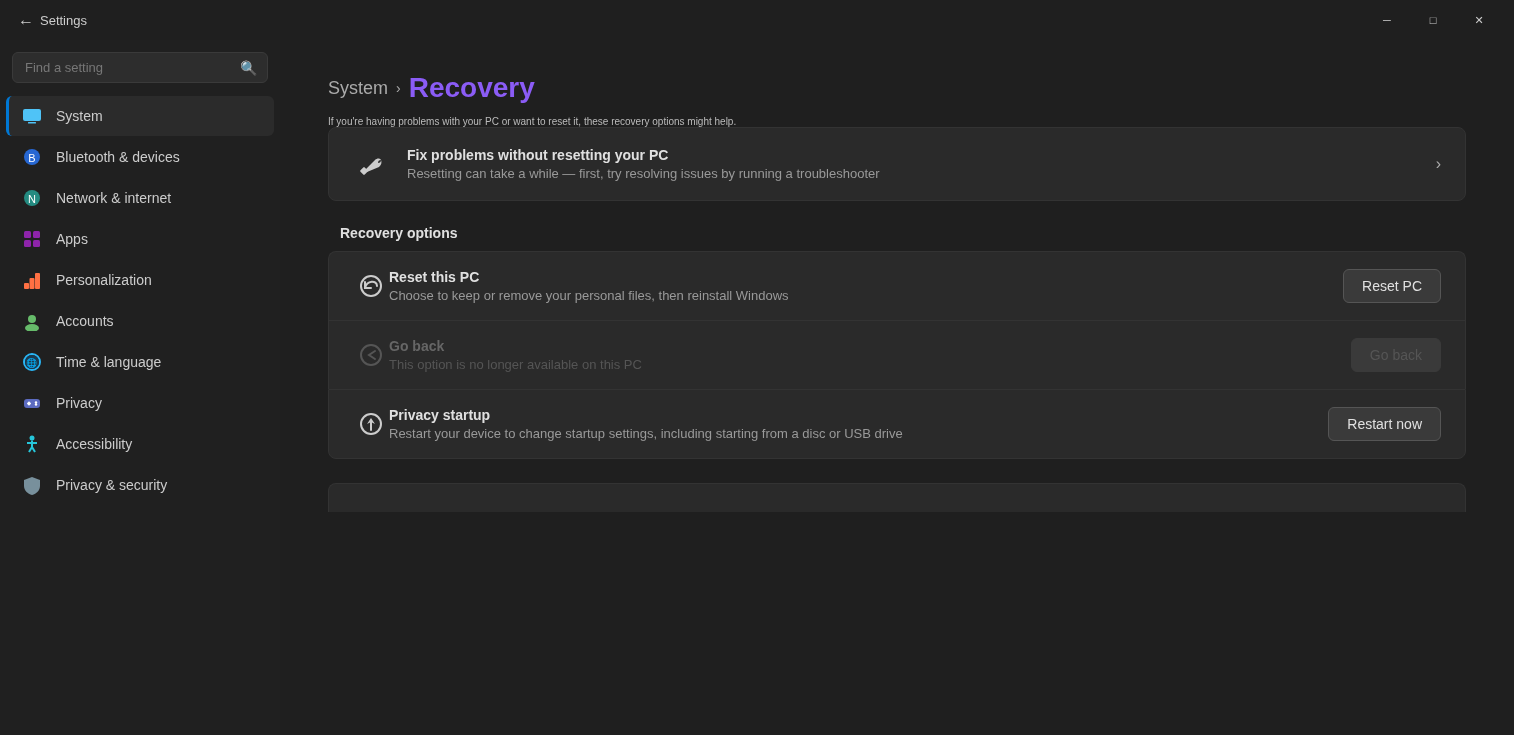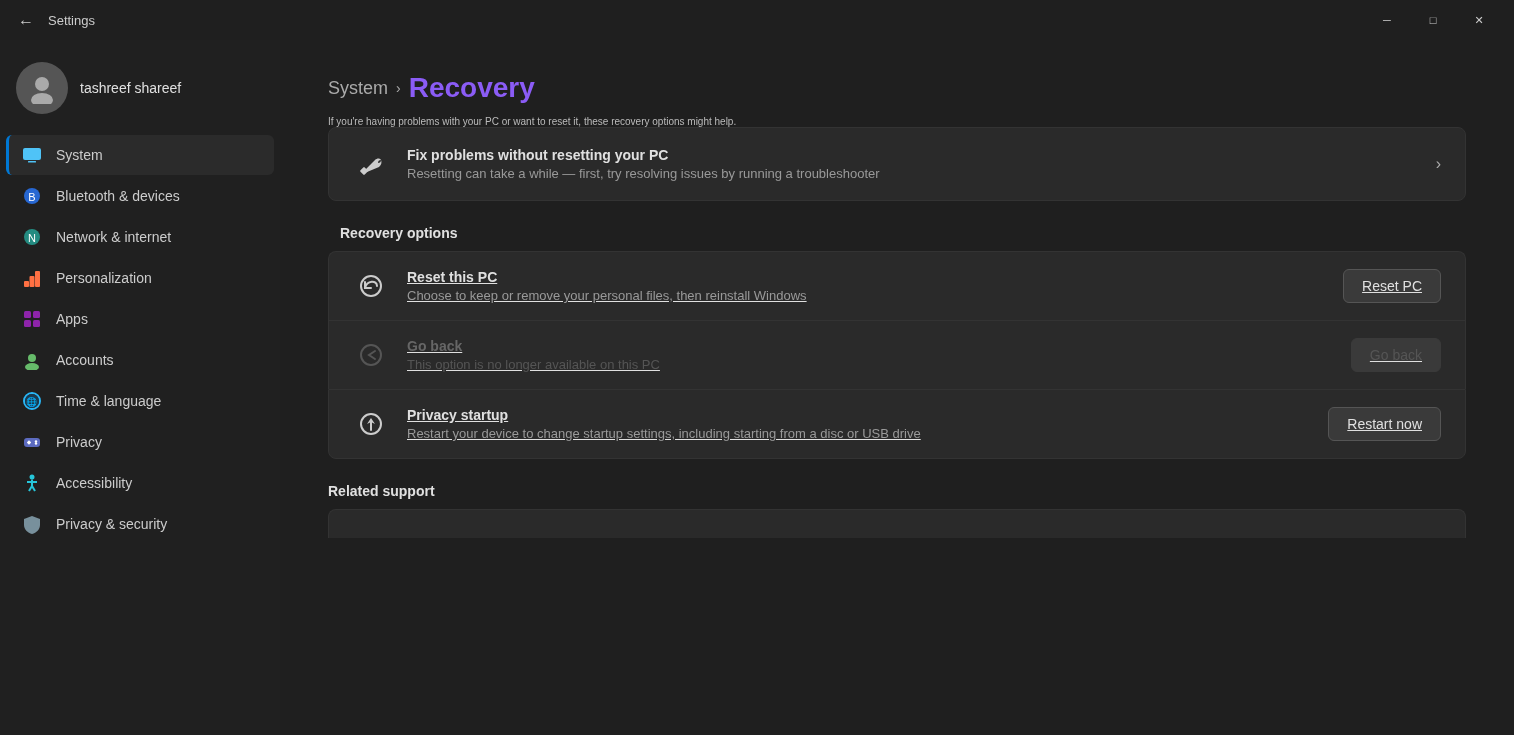--- a/index.html
+++ b/index.html
@@ -37,21 +37,20 @@
       display: flex;
       align-items: center;
       justify-content: center;
       border-radius: 4px;
       cursor: pointer;
       color: #ccc;
       font-size: 16px;
     }
 
     .title-bar-title {
-      margin-left: 8px;
       font-size: 13px;
       color: #ccc;
       flex: 1;
     }
 
     .title-bar-controls {
       display: flex;
       gap: 0;
     }
 
@@ -239,24 +238,22 @@
       padding-left: 12px;
     }
 
     .option-row {
       background: #2a2a2a;
       border-radius: 0;
       margin: 0;
       padding: 16px 24px;
       display: flex;
       align-items: center;
-      gap: 18px;
       border: 1px solid #333;
       border-bottom: none;
-      text-decoration: underline;
     }
     .option-row:first-child { border-radius: 8px 8px 0 0; }
     .option-row:last-child { border-radius: 0 0 8px 8px; border-bottom: 1px solid #333; }
     .option-row.disabled .card-title { color: #666; }
     .option-row.disabled .card-desc { color: #555; }
     .option-row.disabled .card-icon { color: #555; }
 
     .action-btn {
       background: #3a3a3a;
       border: 1px solid #555;
@@ -305,30 +302,25 @@
       <div class="tb-btn">─</div>
       <div class="tb-btn">□</div>
       <div class="tb-btn close">✕</div>
     </div>
   </div>
 
   <div class="content-area">
 
     <div class="sidebar">
 
-      <div class="user-profile">
-        <div class="avatar">
-          <svg viewBox="0 0 32 32">
-            <circle cx="16" cy="12" r="7" fill="#aaa"></circle>
-            <ellipse cx="16" cy="28" rx="11" ry="7" fill="#aaa"></ellipse>
-          </svg>
-        </div>
-        <div class="user-name">tashreef shareef</div>
-      </div>
-
+
+      <div class="search-box">
+        <input class="search-input" type="text" placeholder="Find a setting" style="">
+        <div class="search-icon-wrap">🔍</div>
+      </div>
 
       <nav>
         <div class="nav-item active">
           <div class="nav-icon">
             <svg width="20" height="20" viewBox="0 0 20 20" fill="none">
               <rect x="1" y="3" width="18" height="12" rx="2" fill="#4fc3f7"></rect>
               <rect x="6" y="16" width="8" height="1.5" rx="0.5" fill="#4fc3f7"></rect>
             </svg>
           </div>
           <span>System</span>
@@ -343,41 +335,41 @@
           <span>Bluetooth &amp; devices</span>
         </div>
         <div class="nav-item">
           <div class="nav-icon">
             <svg width="20" height="20" viewBox="0 0 20 20" fill="none">
               <circle cx="10" cy="10" r="8" fill="#26a69a" opacity="0.8"></circle>
               <text x="10" y="14.5" text-anchor="middle" font-size="11" fill="white">N</text>
             </svg>
           </div>
           <span>Network &amp; internet</span>
-        </div>
-        <div class="nav-item">
-          <div class="nav-icon">
-            <svg width="20" height="20" viewBox="0 0 20 20" fill="none">
-              <rect x="2" y="13" width="5" height="6" rx="1" fill="#ff7043"></rect>
-              <rect x="7.5" y="8" width="5" height="11" rx="1" fill="#ff7043"></rect>
-              <rect x="13" y="3" width="5" height="16" rx="1" fill="#ff7043"></rect>
-            </svg>
-          </div>
-          <span>Personalization</span>
         </div>
         <div class="nav-item">
           <div class="nav-icon">
             <svg width="20" height="20" viewBox="0 0 20 20" fill="none">
               <rect x="2" y="2" width="7" height="7" rx="1.5" fill="#8e24aa"></rect>
               <rect x="11" y="2" width="7" height="7" rx="1.5" fill="#8e24aa"></rect>
               <rect x="2" y="11" width="7" height="7" rx="1.5" fill="#8e24aa"></rect>
               <rect x="11" y="11" width="7" height="7" rx="1.5" fill="#8e24aa"></rect>
             </svg>
           </div>
           <span>Apps</span>
+        </div>
+        <div class="nav-item">
+          <div class="nav-icon">
+            <svg width="20" height="20" viewBox="0 0 20 20" fill="none">
+              <rect x="2" y="13" width="5" height="6" rx="1" fill="#ff7043"></rect>
+              <rect x="7.5" y="8" width="5" height="11" rx="1" fill="#ff7043"></rect>
+              <rect x="13" y="3" width="5" height="16" rx="1" fill="#ff7043"></rect>
+            </svg>
+          </div>
+          <span>Personalization</span>
         </div>
         <div class="nav-item">
           <div class="nav-icon">
             <svg width="20" height="20" viewBox="0 0 20 20" fill="none">
               <circle cx="10" cy="8" r="4" fill="#66bb6a"></circle>
               <ellipse cx="10" cy="17" rx="7" ry="4" fill="#66bb6a"></ellipse>
             </svg>
           </div>
           <span>Accounts</span>
         </div>
@@ -490,19 +482,18 @@
           </svg>
         </div>
         <div class="card-text">
           <div class="card-title">Privacy startup</div>
           <div class="card-desc">Restart your device to change startup settings, including starting from a disc or USB drive</div>
         </div>
         <button class="action-btn">Restart now</button>
       </div>
 
       <div class="related-support">
-        <div class="related-title">Related support</div>
         <div class="related-card">
         </div>
       </div>
     </div>
   </div>
 </div>
 
 </body></html>

